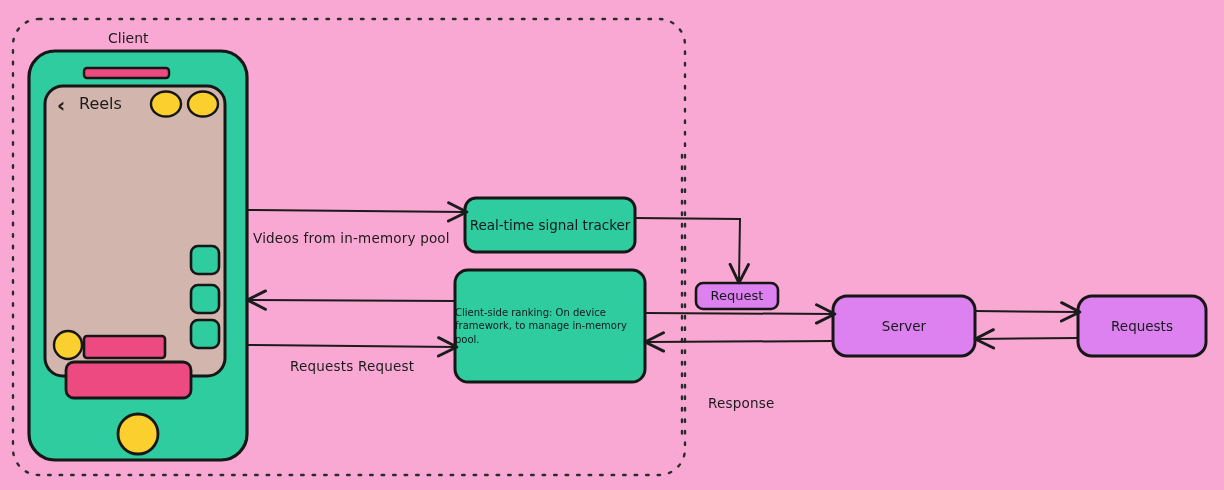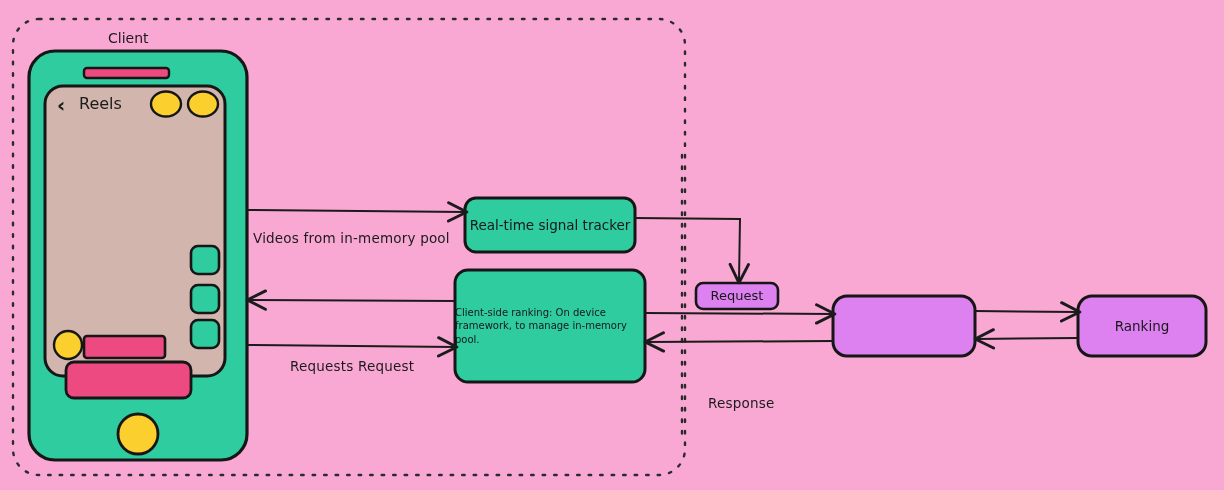--- a/index.html
+++ b/index.html
@@ -117,22 +117,23 @@
   <div class="node-text" style="left:465px; top:198px; width:170px; height:54px; font-size:13.5px;">Real-time signal
 tracker</div>
 
   <div class="node-text" style="left:455px; top:270px; width:190px; height:112px; font-size:10px;">Client-side ranking:
 On device framework,
 to manage in-memory
 pool.</div>
 
   <div class="node-text" style="left:696px; top:283px; width:82px; height:26px; font-size:13px;">Request</div>
 
+  <div class="node-text" style="left:833px; top:296px; width:142px; height:60px; font-size:13.5px;">Server</div>
 
-  <div class="node-text" style="left:1078px; top:296px; width:128px; height:60px; font-size:13.5px;">Ranking</div>
+  <div class="node-text" style="left:1078px; top:296px; width:128px; height:60px; font-size:13.5px;">Requests</div>
 
   <div class="lbl edge-label" style="left:253px; top:190px;margin-top:40px;">Videos from in-memory pool</div>
 
   <div class="lbl edge-label" style="left:290px; top:358px;">Requests Request</div>
 
   <div class="lbl edge-label" style="left:708px; top:348px;margin-top:47px;">Response</div>
 
 </div>
 
 </body></html>

